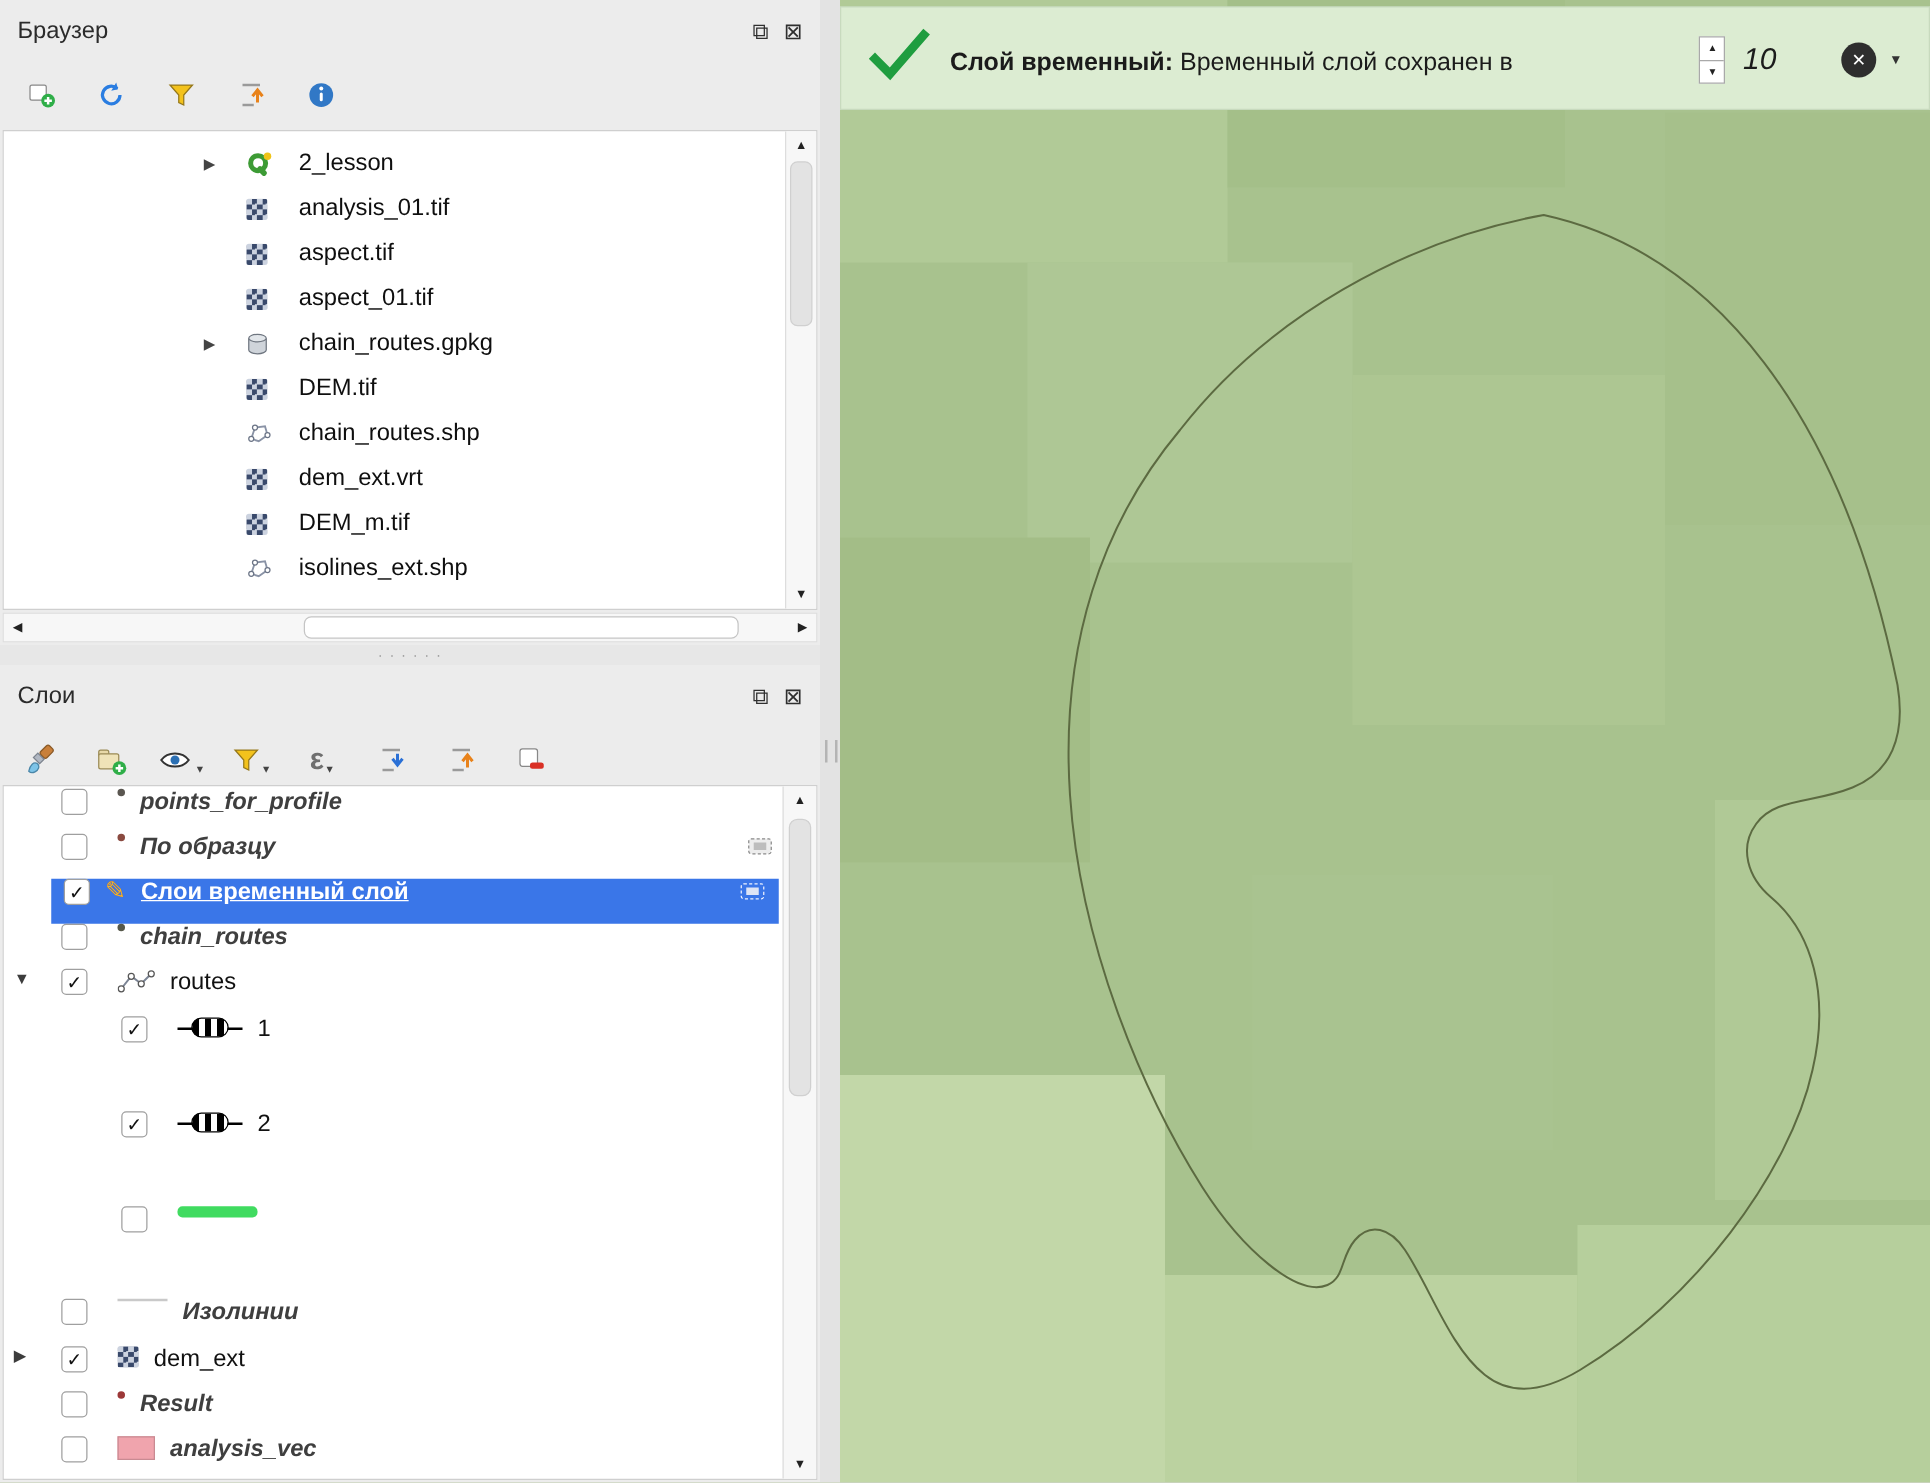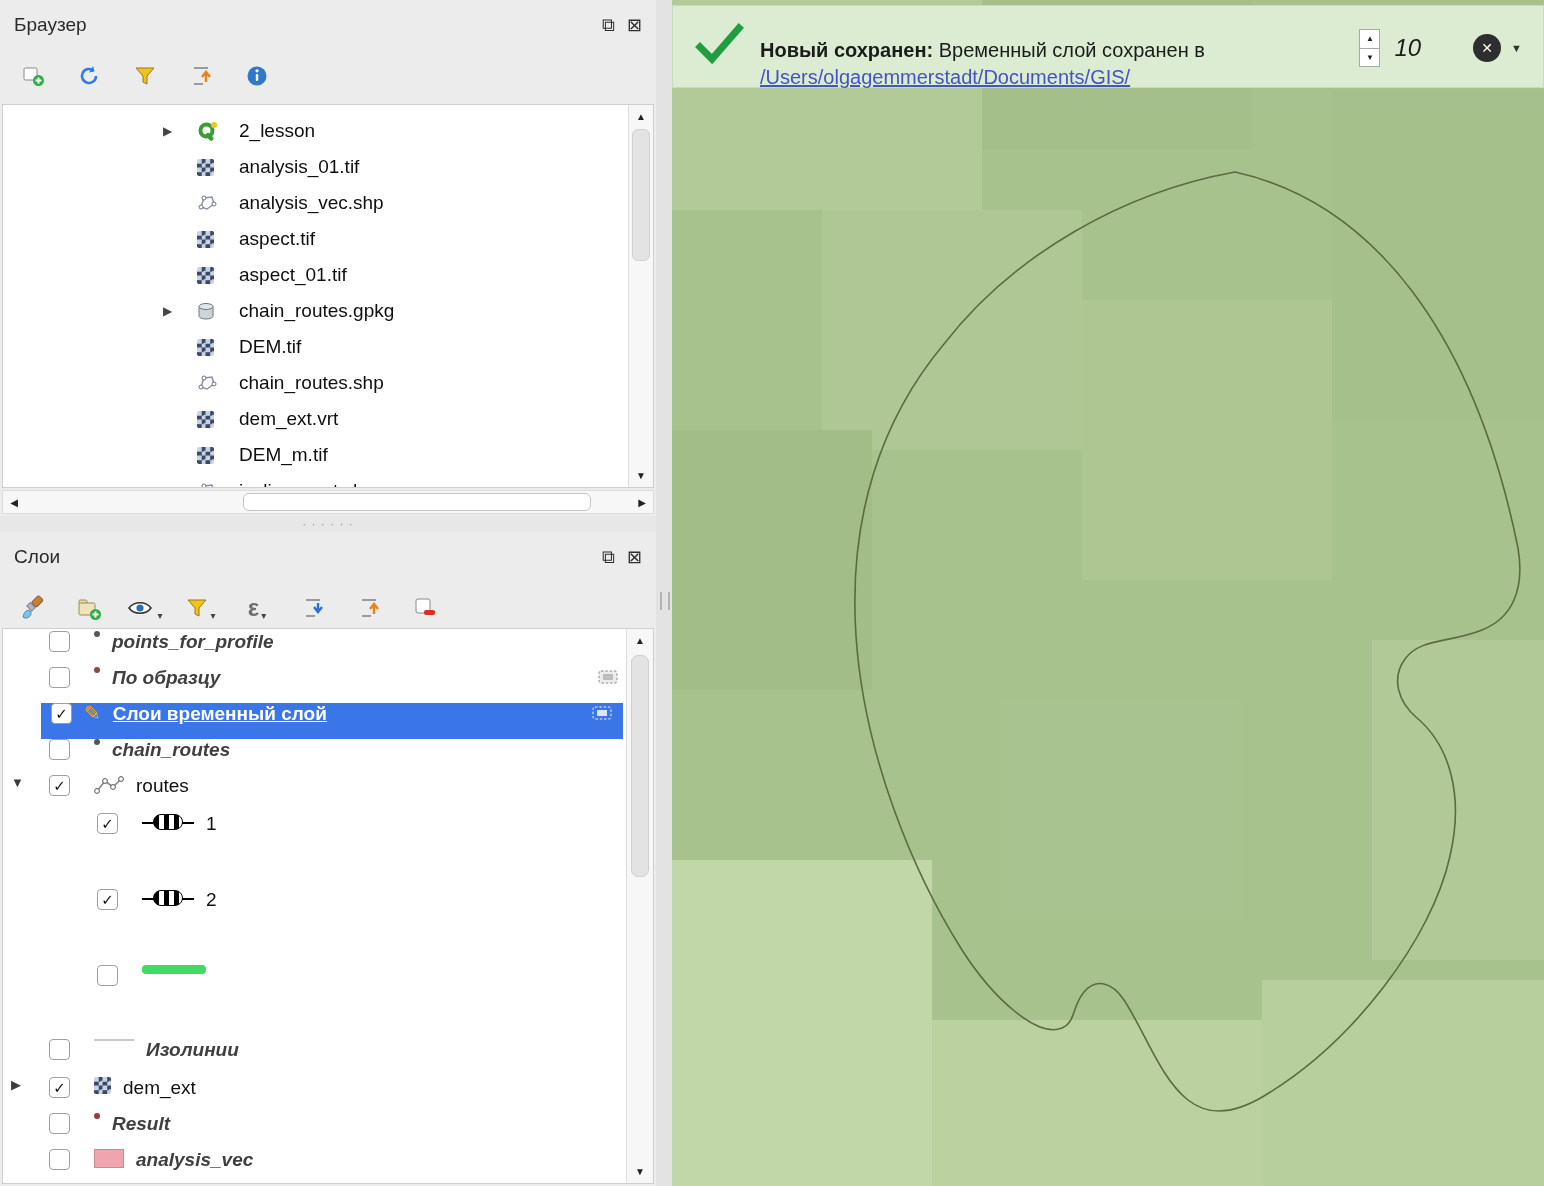--- a/index.html
+++ b/index.html
@@ -154,32 +154,20 @@
       <div class="trow">
         <span class="exp"></span>
         <span class="ticon">
             <span class="icon-raster"></span>
           </span>
         <span class="tlabel">analysis_01.tif</span>
       </div>
       <div class="trow">
         <span class="exp"></span>
         <span class="ticon">
-          <svg width="20" height="18" viewBox="0 0 20 18">
-            <path d="M4,13 L7,4 L15,3 L17,10 L10,15 Z" fill="none" stroke="#8a93a6" stroke-width="1.5"></path>
-            <circle cx="4" cy="13" r="2" fill="#fff" stroke="#6b7486"></circle>
-            <circle cx="7" cy="4" r="2" fill="#fff" stroke="#6b7486"></circle>
-            <circle cx="17" cy="10" r="2" fill="#fff" stroke="#6b7486"></circle>
-          </svg>
-        </span>
-        <span class="tlabel">analysis_vec.shp</span>
-      </div>
-      <div class="trow">
-        <span class="exp"></span>
-        <span class="ticon">
             <span class="icon-raster"></span>
           </span>
         <span class="tlabel">aspect.tif</span>
       </div>
       <div class="trow">
         <span class="exp"></span>
         <span class="ticon">
             <span class="icon-raster"></span>
           </span>
         <span class="tlabel">aspect_01.tif</span>
@@ -471,25 +459,22 @@
       <rect x="590" y="980" width="282" height="206" fill="#b6cf9c"></rect>
       <path d="M 563,172 C 700,202 802,332 846,548 C 853,590 840,618 810,630 C 778,643 748,638 733,659 C 719,678 726,702 745,718 C 778,746 792,796 778,856 C 760,938 682,1042 592,1096 C 562,1114 536,1116 516,1100 C 488,1078 472,1030 452,1000 C 440,982 424,978 412,992 C 400,1006 404,1022 390,1028 C 366,1038 322,1000 290,950 C 242,874 192,756 184,636 C 176,516 210,418 272,344 C 342,254 452,192 563,172 Z" fill="none" stroke="#5c6a41" stroke-width="1.6"></path>
     </svg>
 
     <div class="msgbar">
       <svg class="msg-check" width="50" height="46" viewBox="0 0 50 46">
         <path d="M6,26 L18,38 L45,7" fill="none" stroke="#1f9d3f" stroke-width="7" stroke-linecap="square"></path>
       </svg>
       <div class="msg-text">
         <div>
-          <span class="msg-title">Новый сохранен:</span>
+          <span class="msg-title">Слой временный:</span>
           <span>Временный слой сохранен в</span>
-        </div>
-        <div>
-          <span class="msg-link">/Users/olgagemmerstadt/Documents/GIS/</span>
         </div>
       </div>
       <div class="msg-controls">
         <span class="spinbox">
           <span class="spin-up">▲</span>
           <span class="spin-dn">▼</span>
         </span>
         <span class="countdown">10</span>
         <span class="msg-close">✕</span>
         <span class="msg-caret">▼</span>

